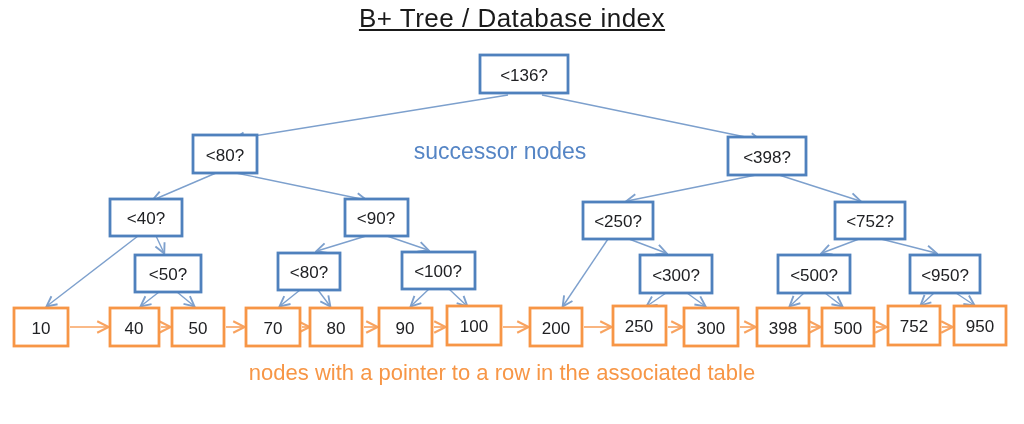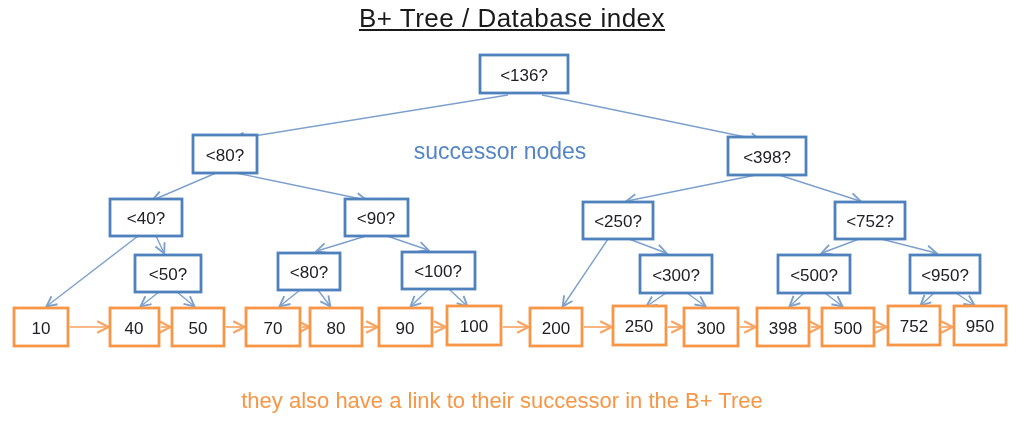--- a/index.html
+++ b/index.html
@@ -244,15 +244,15 @@
       </g>
       <g>
         <rect class="leaf-box" x="954" y="306" width="52" height="39"></rect>
         <text class="node-label" x="980" y="332">950</text>
       </g>
     </g>
   </svg>
 
   <div class="page-title">B+ Tree / Database index</div>
   <div class="decision-annotation">successor nodes</div>
-  <div class="leaf-caption line2">they also have a link to their successor in the B+ Tree</div>
+  <div class="leaf-caption line1">nodes with a pointer to a row in the associated table</div>
 
 </div>
 
 </body></html>

